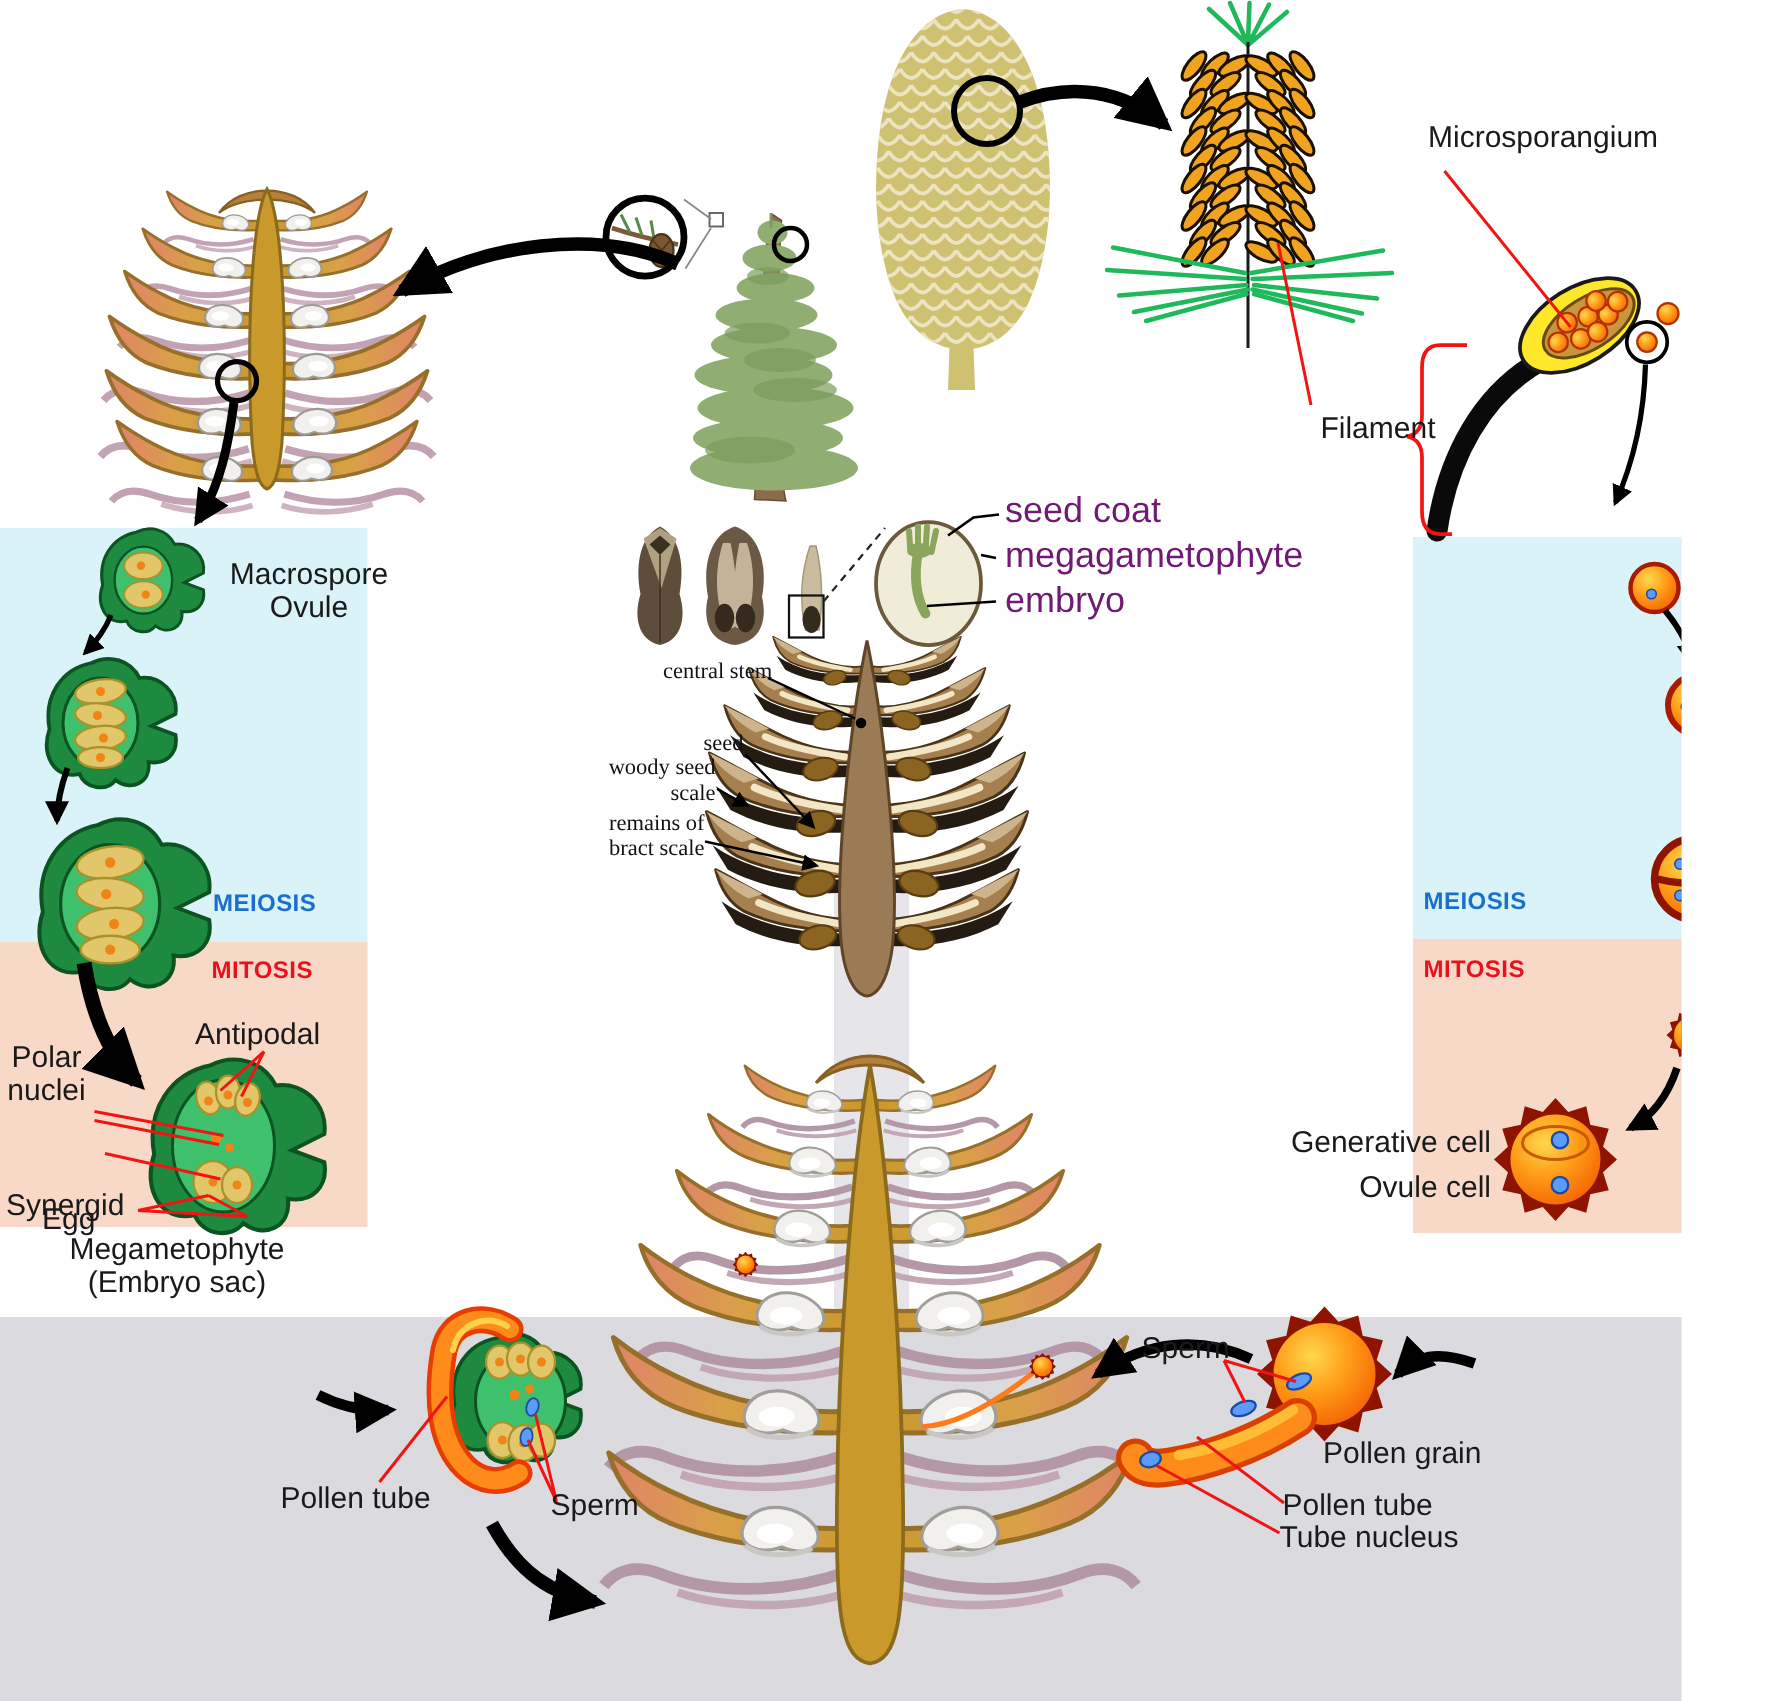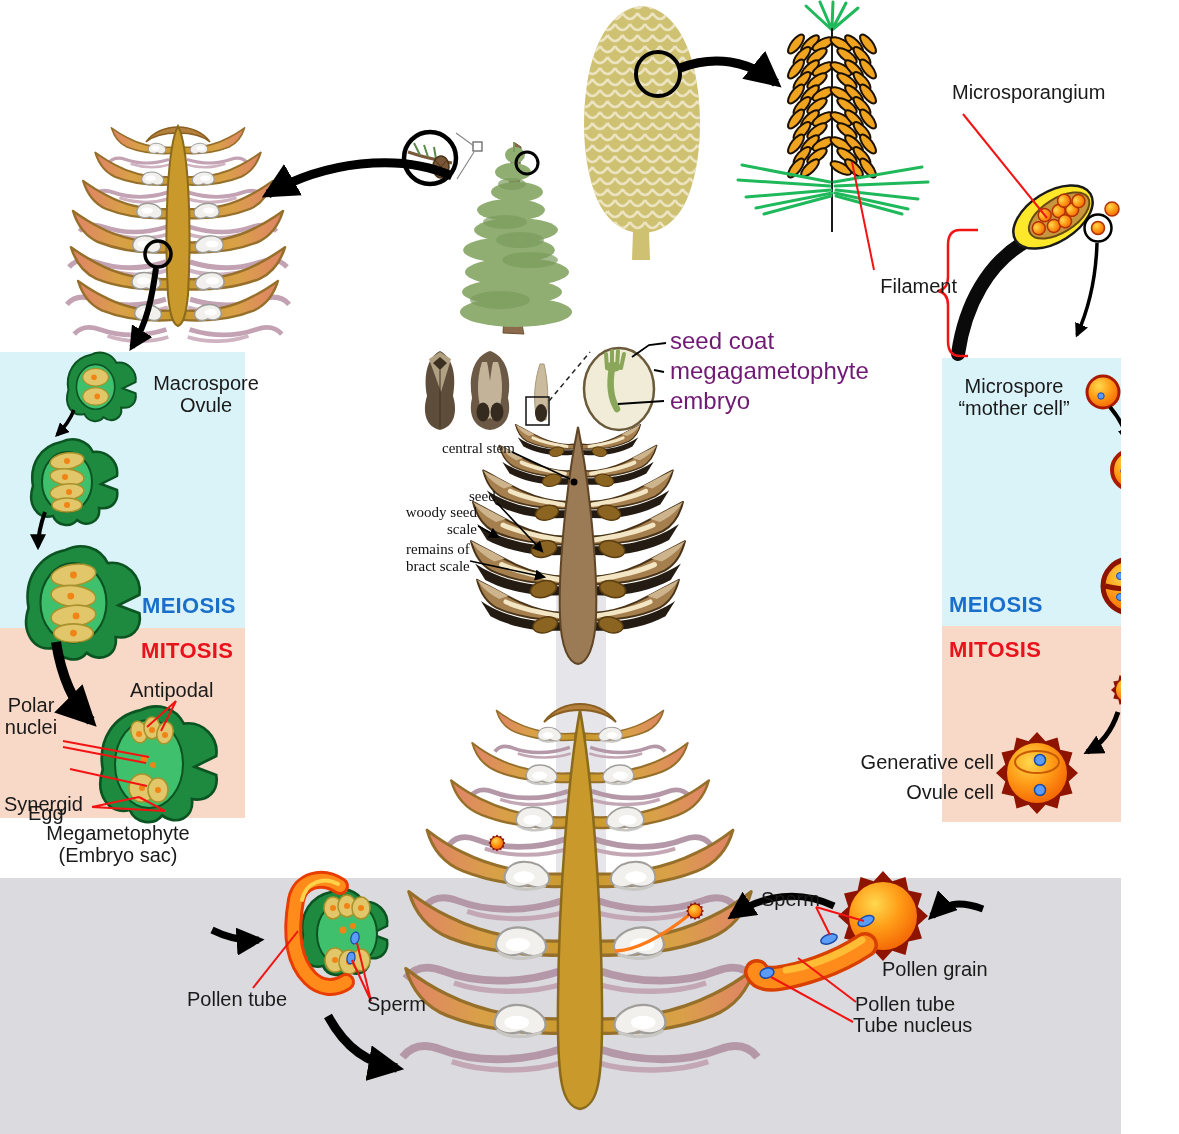--- a/index.html
+++ b/index.html
@@ -8,21 +8,21 @@
   .panel{position:absolute;}
   .panel.blueL{left:0;top:352px;width:245px;height:276px;background:var(--panel-blue);}
   .panel.pinkL{left:0;top:628px;width:245px;height:190px;background:var(--panel-pink);}
   .panel.blueR{left:942px;top:358px;width:237px;height:268px;background:var(--panel-blue);}
   .panel.pinkR{left:942px;top:626px;width:237px;height:196px;background:var(--panel-pink);}
   .panel.band{left:0;top:878px;width:1179px;height:256px;background:var(--gray-band);}
   svg.art{position:absolute;left:0;top:0;z-index:2;}
   .lbl{position:absolute;z-index:3;font-size:20px;color:#1a1a1a;line-height:1.1;white-space:nowrap;}
   .lbl.big{font-size:24px;color:#701a75;}
   .lbl.serif{font-family:"Liberation Serif",serif;font-size:15px;color:#111;}
-  .lbl.phase{font-size:22px;font-weight:bold;letter-spacing:0.3px;}
+  .lbl.phase{font-size:16px;font-weight:bold;letter-spacing:0.3px;}
   .lbl.meiosis{color:var(--meiosis-blue);}
   .lbl.mitosis{color:var(--mitosis-red);}
   .lbl.center{text-align:center;white-space:normal;}
   .lbl.right{text-align:right;white-space:normal;}
 </style>
 </head>
 <body>
 
 <div class="stage">
 
@@ -522,24 +522,20 @@
   <div class="lbl serif" style="left:469px;top:488px;">seed</div>
   <div class="lbl serif right" style="left:392px;top:504px;width:85px;">
     <div>woody seed</div>
     <div>scale</div>
   </div>
   <div class="lbl serif" style="left:406px;top:541px;white-space:normal;">
     <div>remains of</div>
     <div>bract scale</div>
   </div>
 
-  <div class="lbl center" style="left:950px;top:375px;width:128px;">
-    <div>Microspore</div>
-    <div>“mother cell”</div>
-  </div>
   <div class="lbl phase meiosis" style="left:949px;top:593px;">MEIOSIS</div>
   <div class="lbl phase mitosis" style="left:949px;top:638px;">MITOSIS</div>
   <div class="lbl right" style="left:858px;top:751px;width:136px;">Generative cell</div>
   <div class="lbl right" style="left:858px;top:781px;width:136px;">Ovule cell</div>
 
   <div class="lbl" style="left:761px;top:888px;">Sperm</div>
   <div class="lbl" style="left:882px;top:958px;">Pollen grain</div>
   <div class="lbl" style="left:855px;top:993px;">Pollen tube</div>
   <div class="lbl" style="left:853px;top:1014px;">Tube nucleus</div>
   <div class="lbl" style="left:187px;top:988px;">Pollen tube</div>

